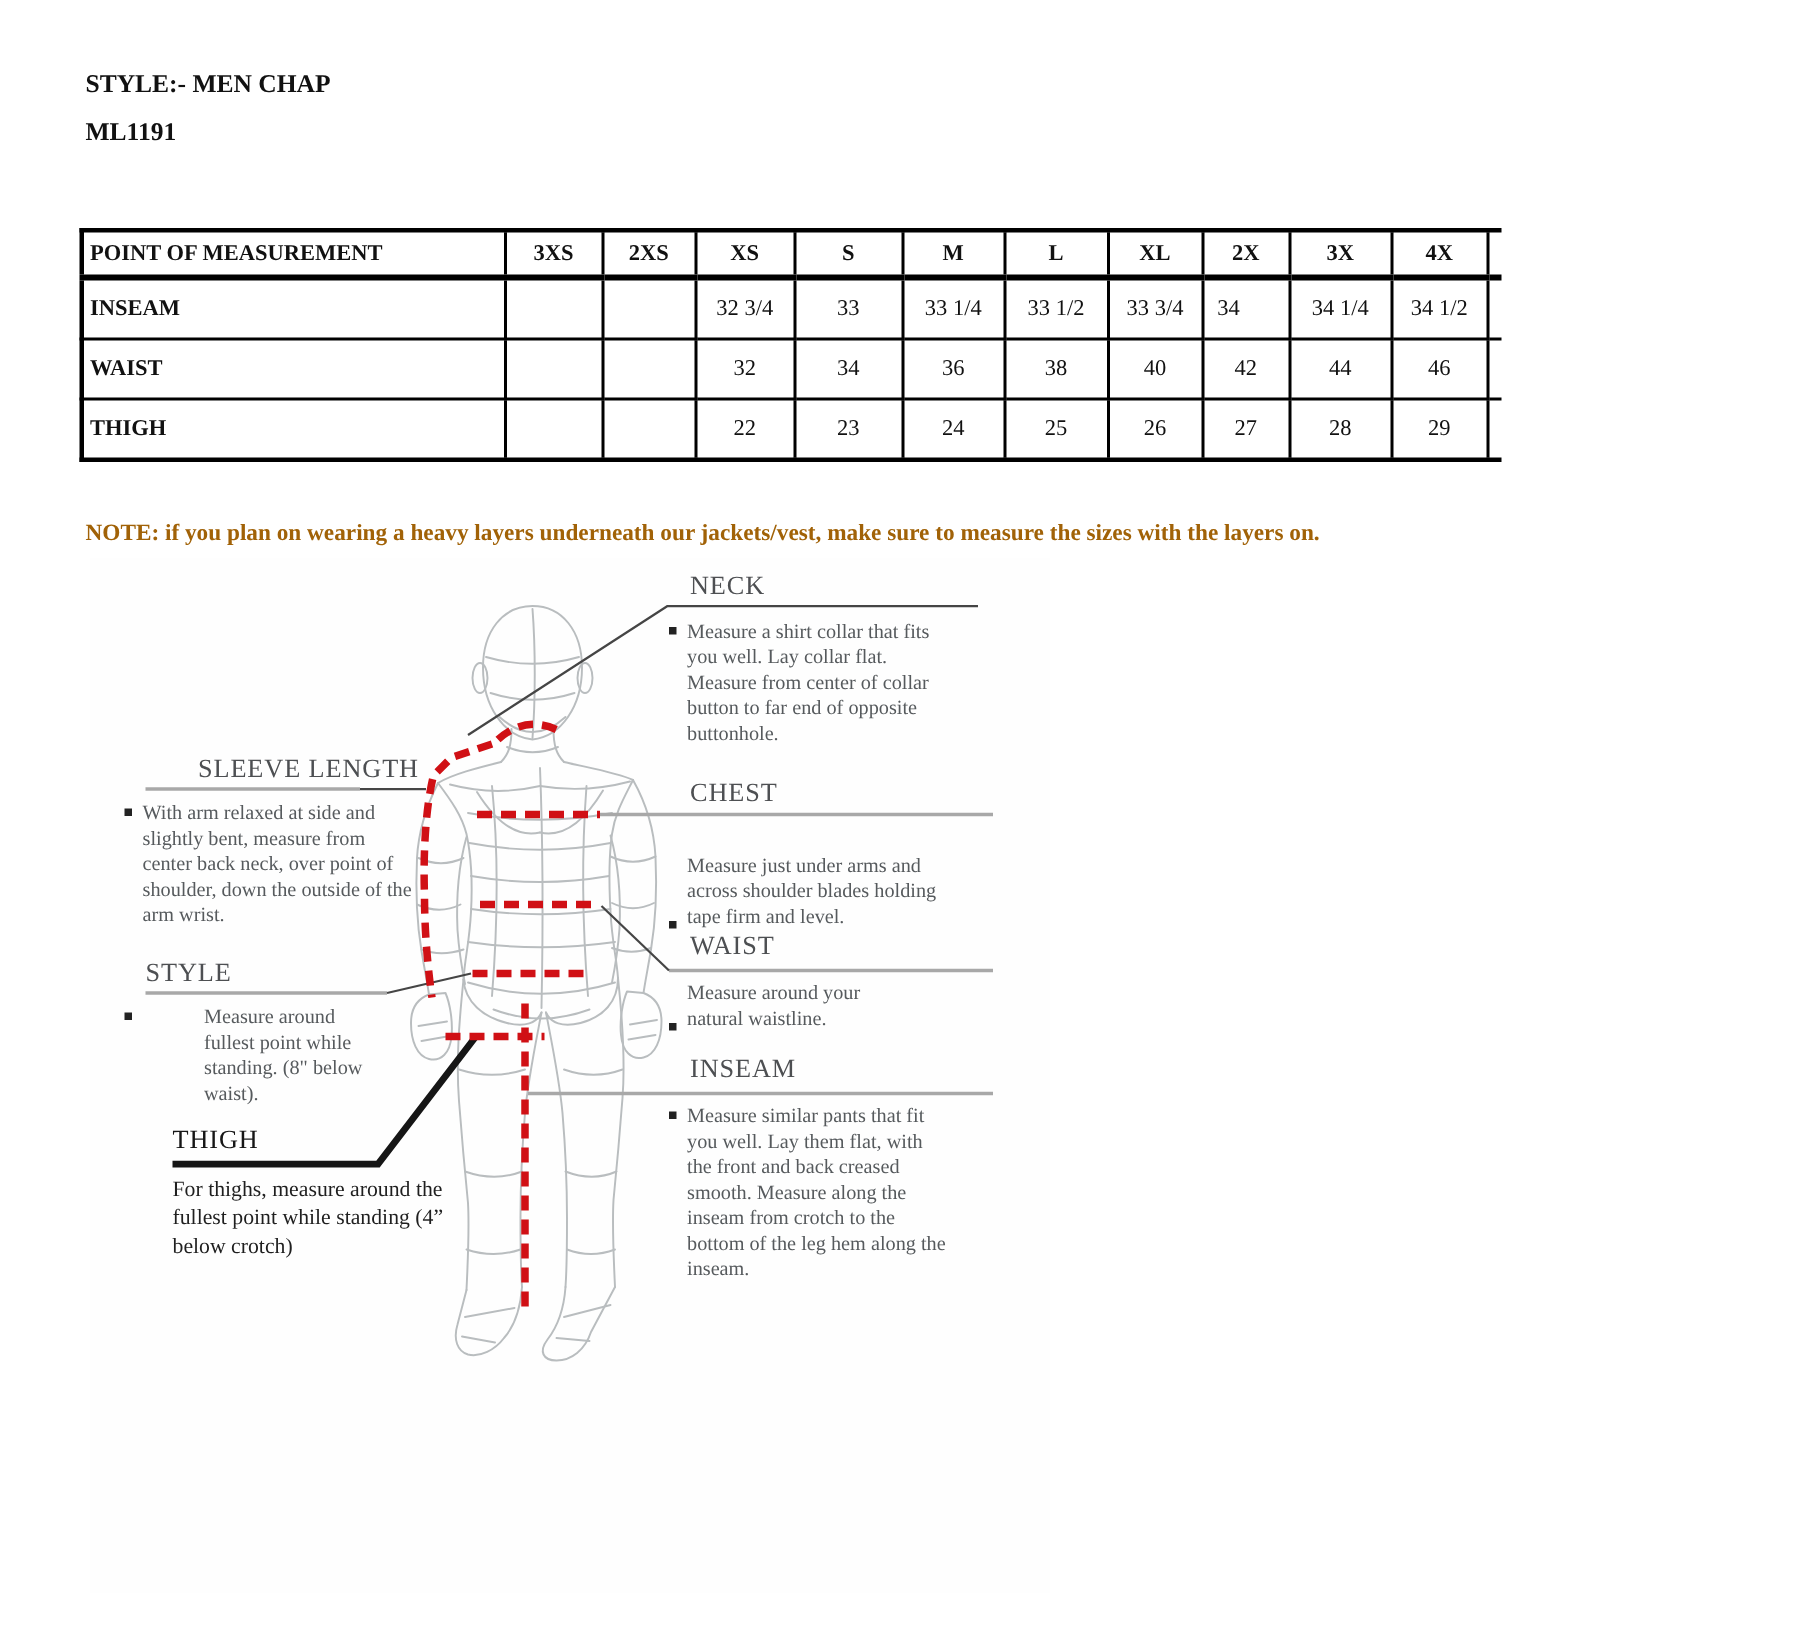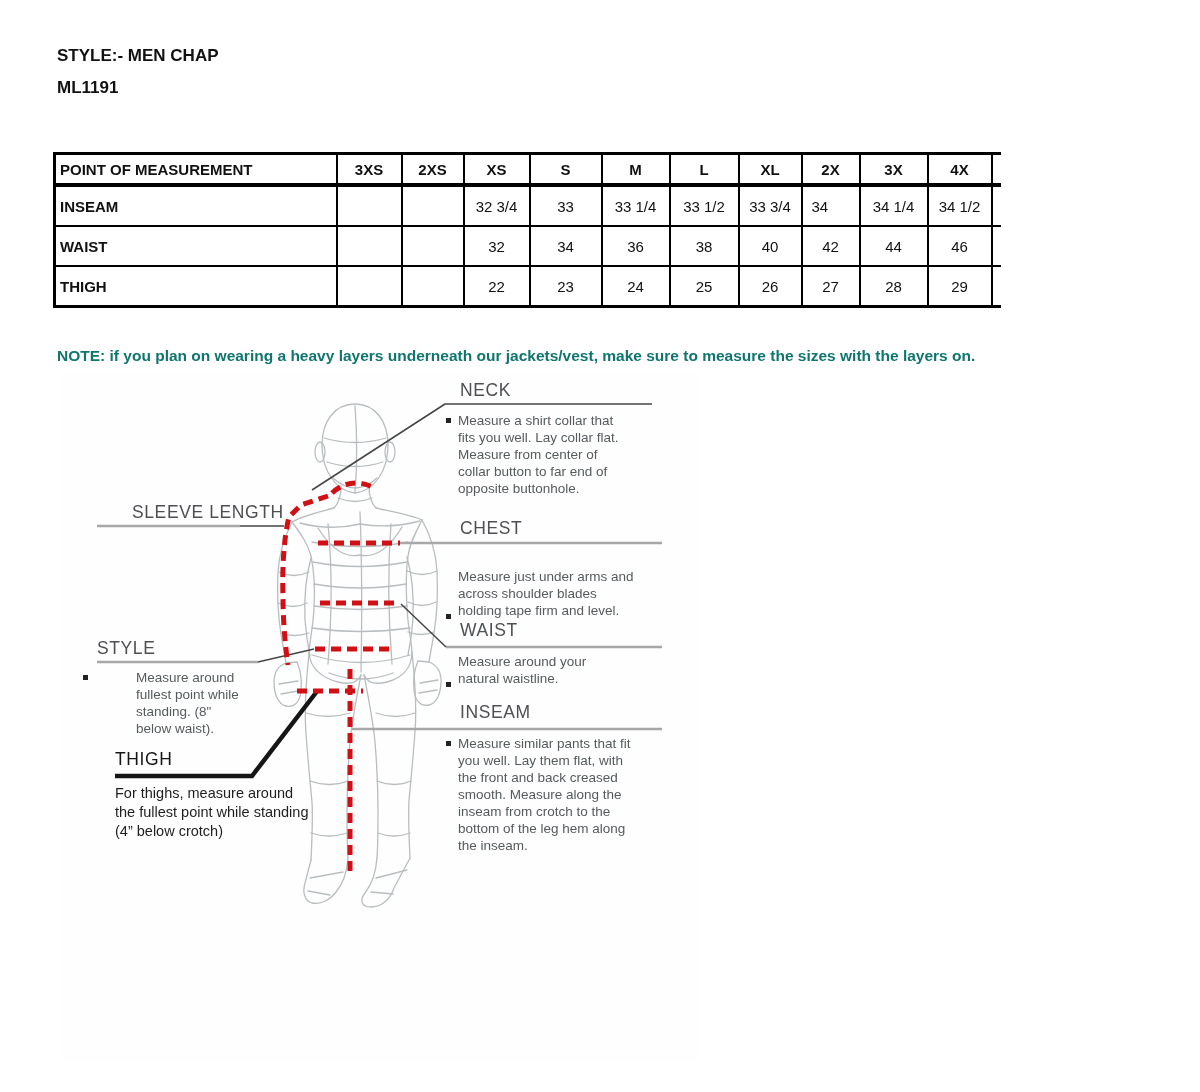--- a/index.html
+++ b/index.html
@@ -1,40 +1,40 @@
 <!DOCTYPE html>
 <html><head>
 <meta charset="utf-8">
 <style>
   html,body{margin:0;padding:0;background:#ffffff;}
   .page{
     position:relative;
     width:1001px;height:1092px;
     background:#ffffff;
-    font-family:Liberation Sans, sans-serif;
+    font-family:Liberation Serif, serif;
     color:#000;
     overflow:hidden;
   }
   
   .doc-head{position:absolute;left:57px;top:40px;font-weight:bold;font-size:17px;line-height:32px;color:#111;}
   
   .sz-table{
     position:absolute;left:53px;top:152px;width:1060px;
     border-collapse:collapse;table-layout:fixed;
     font-size:15px;color:#111;
   }
   .sz-table th,.sz-table td{border:2px solid #000;padding:0 3px;overflow:hidden;white-space:nowrap;}
   .sz-table{border:3px solid #000;}
   .sz-table thead th{height:28px;font-weight:bold;text-align:center;border-bottom:4px solid #000;}
   .sz-table thead th.c-pom{text-align:left;padding-left:4px;}
   .sz-table tbody th{height:38px;font-weight:bold;text-align:left;padding-left:4px;}
   .sz-table tbody td{height:38px;text-align:center;font-weight:normal;}
   .sz-table tbody td.a-left{text-align:left;padding-left:9px;}
   
-  .note{position:absolute;left:57px;top:331px;font-weight:bold;font-size:15.5px;color:#0f766e;}
+  .note{position:absolute;left:57px;top:331px;font-weight:bold;font-size:15.5px;color:#a16207;}
   
   .diagram{position:absolute;left:60px;top:372px;width:640px;height:690px;background:#fefefe;}
   .diagram svg{position:absolute;left:0;top:0;}
   .g-title{
     position:absolute;font-size:17.5px;letter-spacing:.6px;color:#4d4f52;white-space:nowrap;
   }
   .g-title.dark{color:#161616;}
   .g-desc{position:absolute;display:flex;gap:7px;}
   .g-desc .blt{flex:none;width:5px;height:5px;background:#222;margin-top:6px;}
   .g-desc p{margin:0;font-size:13.5px;line-height:17px;color:#565a5d;}
@@ -260,20 +260,24 @@
       <p>Measure around your natural waistline.</p>
     </div>
 
     <div class="g-title" style="left:400px;top:330px;">INSEAM</div>
     <div class="g-desc" style="left:386px;top:363px;width:188px;">
       <span class="blt"></span>
       <p>Measure similar pants that fit you well. Lay them flat, with the front and back creased smooth. Measure along the inseam from crotch to the bottom of the leg hem along the inseam.</p>
     </div>
 
     <div class="g-title" style="left:37px;top:130px;margin-left:35px;">SLEEVE LENGTH</div>
+    <div class="g-desc" style="left:23px;top:161px;width:196px;">
+      <span class="blt"></span>
+      <p>With arm relaxed at side and slightly bent, measure from center back neck, over point of shoulder, down the outside of the arm wrist.</p>
+    </div>
 
     <div class="g-title" style="left:37px;top:266px;">STYLE</div>
     <div class="g-desc" style="left:23px;top:297px;width:160px;gap:48px;">
       <span class="blt"></span>
       <p>Measure around fullest point while standing. (8" below waist).</p>
     </div>
 
     <div class="g-title dark" style="left:55px;top:377px;">THIGH</div>
     <div class="g-desc dark" style="left:55px;top:412px;width:196px;">
       <p>For thighs, measure around the fullest point while standing (4” below crotch)</p>

